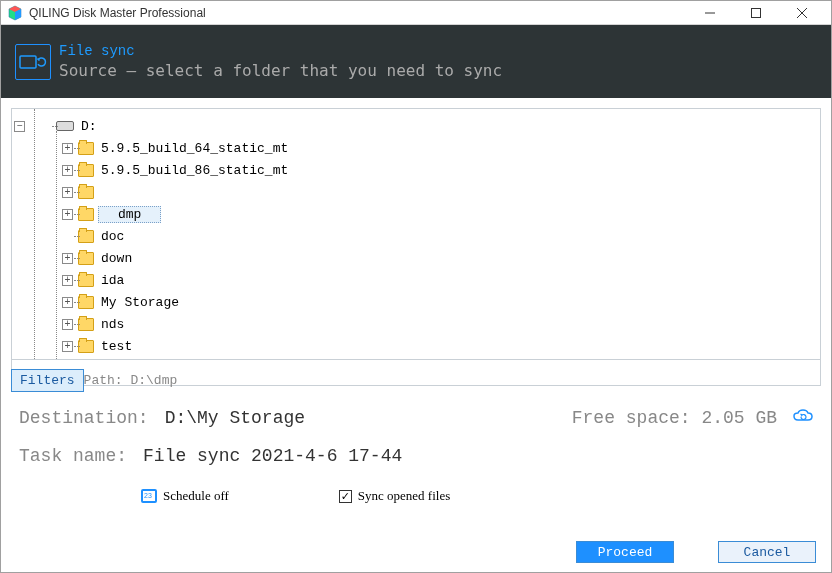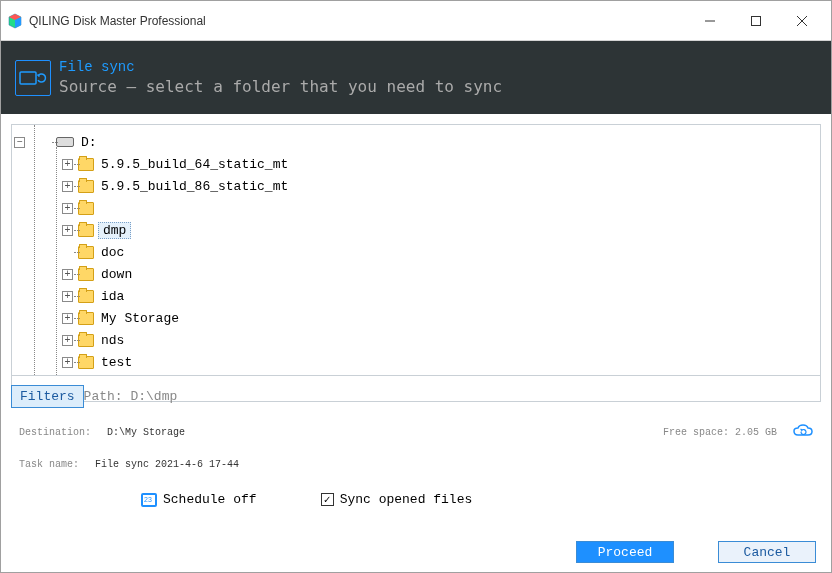--- a/index.html
+++ b/index.html
@@ -1,19 +1,19 @@
 <!DOCTYPE html>
 <html><head>
 <meta charset="utf-8">
 <style>
 * { box-sizing: border-box; margin: 0; padding: 0; }
 body { font-family: "SimSun", "Courier New", monospace; font-size: 13px; background: #fff; width: 832px; height: 573px; overflow: hidden; border: 1px solid #a0a0a0; }
 
 
-.titlebar { height: 40px; background: #fff; display: flex; align-items: center; padding: 0 6px; border-bottom: 1px solid #d4d4d4; }
+.titlebar { height: 24px; background: #fff; display: flex; align-items: center; padding: 0 6px; border-bottom: 1px solid #d4d4d4; }
 .titlebar-icon { width: 16px; height: 16px; margin-right: 6px; }
 .titlebar-title { font-family: "Microsoft YaHei", sans-serif; font-size: 12px; color: #333; flex: 1; }
 .win-buttons { display: flex; }
 .win-btn { width: 46px; height: 30px; display: flex; align-items: center; justify-content: center; cursor: pointer; }
 
 
 .dark-header { background: #2d3436; height: 73px; display: flex; align-items: center; padding: 8px 14px; color: #fff; }
 .dh-icon { width: 36px; height: 36px; border: 1px solid #1e90ff; border-radius: 2px; display: flex; align-items: center; justify-content: center; margin-right: 8px; }
 .dh-title { font-family: "SimSun", "Courier New", monospace; font-size: 14px; color: #1e9bff; margin-bottom: 2px; }
 .dh-sub { font-family: "SimSun", monospace; font-size: 16px; color: #aaa; }
@@ -25,39 +25,39 @@
 .tree-node { display: flex; align-items: center; height: 22px; padding-left: calc(var(--lvl,0) * 22px + 16px); position: relative; cursor: default; }
 .expander { width: 11px; height: 11px; border: 1px solid #8a8a8a; background: #fff; color: #555; font-size: 10px; line-height: 9px; text-align: center; position: absolute; left: calc(var(--lvl,0) * 22px + 0px); cursor: pointer; }
 .tree-node::after { content: ""; position: absolute; left: calc(var(--lvl,0) * 22px + 12px); top: 50%; width: 6px; border-top: 1px dotted #888; }
 .folder-ic { width: 16px; height: 13px; background: #ffd766; border: 1px solid #d4a017; border-radius: 1px; margin-right: 4px; position: relative; }
 .folder-ic::before { content:""; position:absolute; top:-3px; left:0; width:6px; height:3px; background:#ffd766; border:1px solid #d4a017; border-bottom:none; border-radius:1px 1px 0 0; }
 .drive-ic { width: 18px; height: 10px; background: #ddd; border: 1px solid #666; border-radius: 2px; margin-right: 4px; }
 .drive-node { --lvl: 0; }
 .drive-node .expander { left: -4px; }
 .drive-node .expander::after { content:""; }
 .node-label { padding: 1px 3px; }
-.node-label.selected { background: #e5f1fb; border: 1px dotted #7aa0c8; padding: 0 4px; }
+.node-label.selected { background: #e5f1fb; border: 1px dotted #7aa0c8; padding: 0 19px; }
 .tree-lines { position: absolute; left: 22px; top: 0; bottom: 0; border-left: 1px dotted #888; }
 .tree-lines2 { position:absolute; left: 44px; top: 22px; bottom: 0; border-left: 1px dotted #888; }
 
 
 .tree-footer { border-top: 1px solid #c9d0d6; height: 26px; display: flex; align-items: center; padding: 16px 0 0 0; }
 .filters-btn { border: 1px solid #3a8cd6; background: #dcedfb; color: #1b5aa0; font-family: "Courier New", monospace; font-size: 13px; padding: 3px 8px; margin: 0 0 0 -1px; cursor: pointer; }
 .path-lbl { color: #888; font-family: "Courier New", monospace; font-size: 13px; }
 
 
-.row { display: flex; align-items: center; padding: 0 8px; margin-top: 22px; font-family: "Courier New", monospace; font-size: 10px; }
+.row { display: flex; padding: 0 8px; margin-top: 22px; font-family: "Courier New", monospace; font-size: 18px; }
 .row-label { color: #888; margin-right: 6px; }
 .row-value { color: #333; margin-left: 10px; }
 .row-spacer { flex: 1; }
 .free-space { color: #888; margin-right: 16px; }
 .cloud-ic { color: #1e90ff; }
 
 
-.sched-row { display: flex; align-items: center; justify-content: flex-start; margin-top: 22px; padding-left: 130px; font-family: Liberation Mono, monospace; font-size: 13px; gap: 64px; }
+.sched-row { display: flex; align-items: center; justify-content: flex-start; margin-top: 22px; padding-left: 130px; font-family: Liberation Serif, serif; font-size: 13px; gap: 110px; }
 .sched-item { display: flex; align-items: center; gap: 6px; cursor: pointer; }
 .cal-ic { width: 16px; height: 14px; border: 2px solid #1e90ff; border-radius: 2px; position: relative; }
 .cal-ic::after { content:"23"; font-size:7px; color:#1e90ff; position:absolute; top:1px; left:1px; font-family: sans-serif; }
 .checkbox { width: 13px; height: 13px; border: 1px solid #333; background: #fff; display:flex; align-items:center; justify-content:center; font-size: 11px; }
 
 
 .footer { position: absolute; bottom: 10px; right: 16px; display: flex; gap: 12px; }
 .btn { width: 98px; height: 22px; border: 1px solid #3a8cd6; font-family: "Courier New", monospace; font-size: 13px; display: flex; align-items: center; justify-content: center; cursor: pointer; }
 .btn-primary { background: #1e90ff; color: #fff; }
 .btn-secondary { background: #eaf2fb; color: #1b5aa0; margin-left: 32px; }

